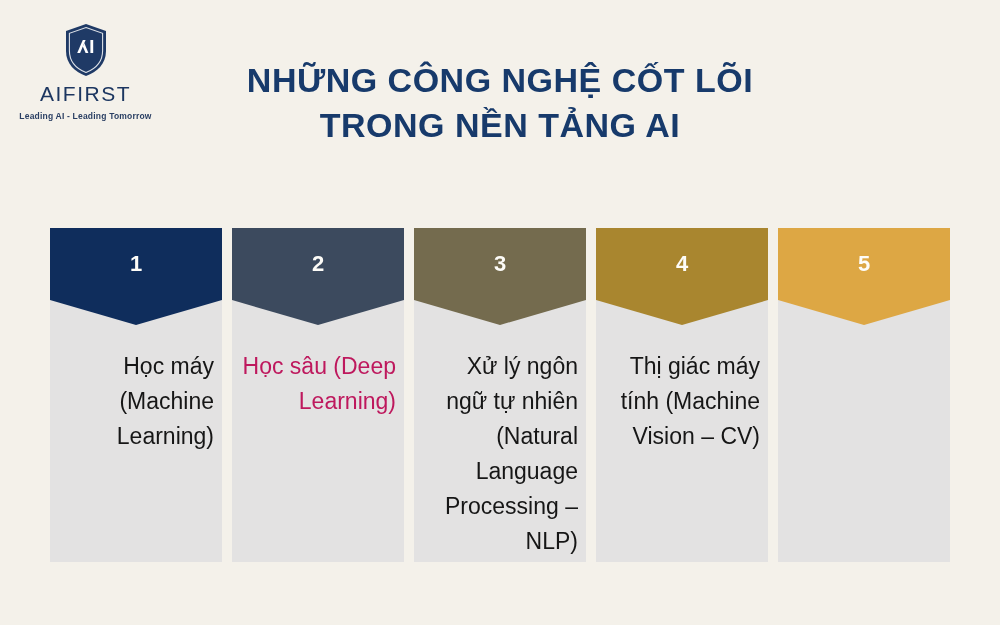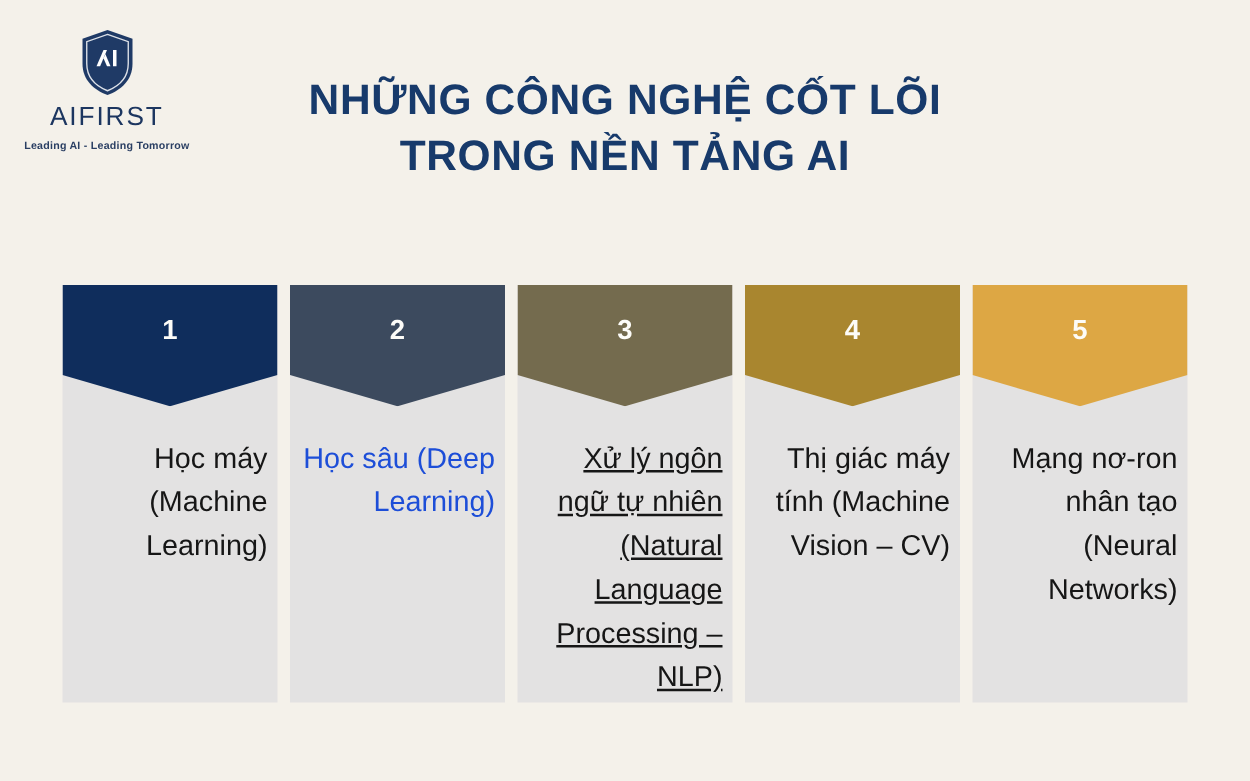--- a/index.html
+++ b/index.html
@@ -161,46 +161,45 @@
     <div class="card-label" style="color: rgb(22, 22, 22);">Học máy (Machine Learning)</div>
   </div>
 
   <div class="card" style="background: rgb(227, 226, 226);">
     <div class="card-header">
       <svg class="card-header-shape" viewBox="0 0 172 97" preserveAspectRatio="none" aria-hidden="true">
         <polygon id="shape-2" points="0,0 172,0 172,72 86,97 0,72" fill="#3c4a5e"></polygon>
       </svg>
       <div class="card-number" style="color: rgb(253, 252, 248);">2</div>
     </div>
-    <div class="card-label" style="color: #1d4ed8;">Học sâu (Deep Learning)</div>
+    <div class="card-label" style="color: #be185d;">Học sâu (Deep Learning)</div>
   </div>
 
   <div class="card" style="background: rgb(227, 226, 226);">
     <div class="card-header">
       <svg class="card-header-shape" viewBox="0 0 172 97" preserveAspectRatio="none" aria-hidden="true">
         <polygon id="shape-3" points="0,0 172,0 172,72 86,97 0,72" fill="#746b4e"></polygon>
       </svg>
       <div class="card-number" style="color: rgb(253, 252, 248);">3</div>
     </div>
-    <div class="card-label" style="color: rgb(22, 22, 22); text-decoration: underline;">Xử lý ngôn ngữ tự nhiên (Natural Language Processing – NLP)</div>
+    <div class="card-label" style="color: rgb(22, 22, 22);">Xử lý ngôn ngữ tự nhiên (Natural Language Processing – NLP)</div>
   </div>
 
   <div class="card" style="background: rgb(227, 226, 226);">
     <div class="card-header">
       <svg class="card-header-shape" viewBox="0 0 172 97" preserveAspectRatio="none" aria-hidden="true">
         <polygon id="shape-4" points="0,0 172,0 172,72 86,97 0,72" fill="#a9862f"></polygon>
       </svg>
       <div class="card-number" style="color: rgb(253, 252, 248);">4</div>
     </div>
     <div class="card-label" style="color: rgb(22, 22, 22);">Thị giác máy tính (Machine Vision – CV)</div>
   </div>
 
   <div class="card" style="background: rgb(227, 226, 226);">
     <div class="card-header">
       <svg class="card-header-shape" viewBox="0 0 172 97" preserveAspectRatio="none" aria-hidden="true">
         <polygon id="shape-5" points="0,0 172,0 172,72 86,97 0,72" fill="#dda744"></polygon>
       </svg>
       <div class="card-number" style="color: rgb(253, 252, 248);">5</div>
     </div>
-    <div class="card-label" style="color: rgb(22, 22, 22);">Mạng nơ-ron nhân tạo (Neural Networks)</div>
   </div>
 
 </div>
 
 </body></html>

